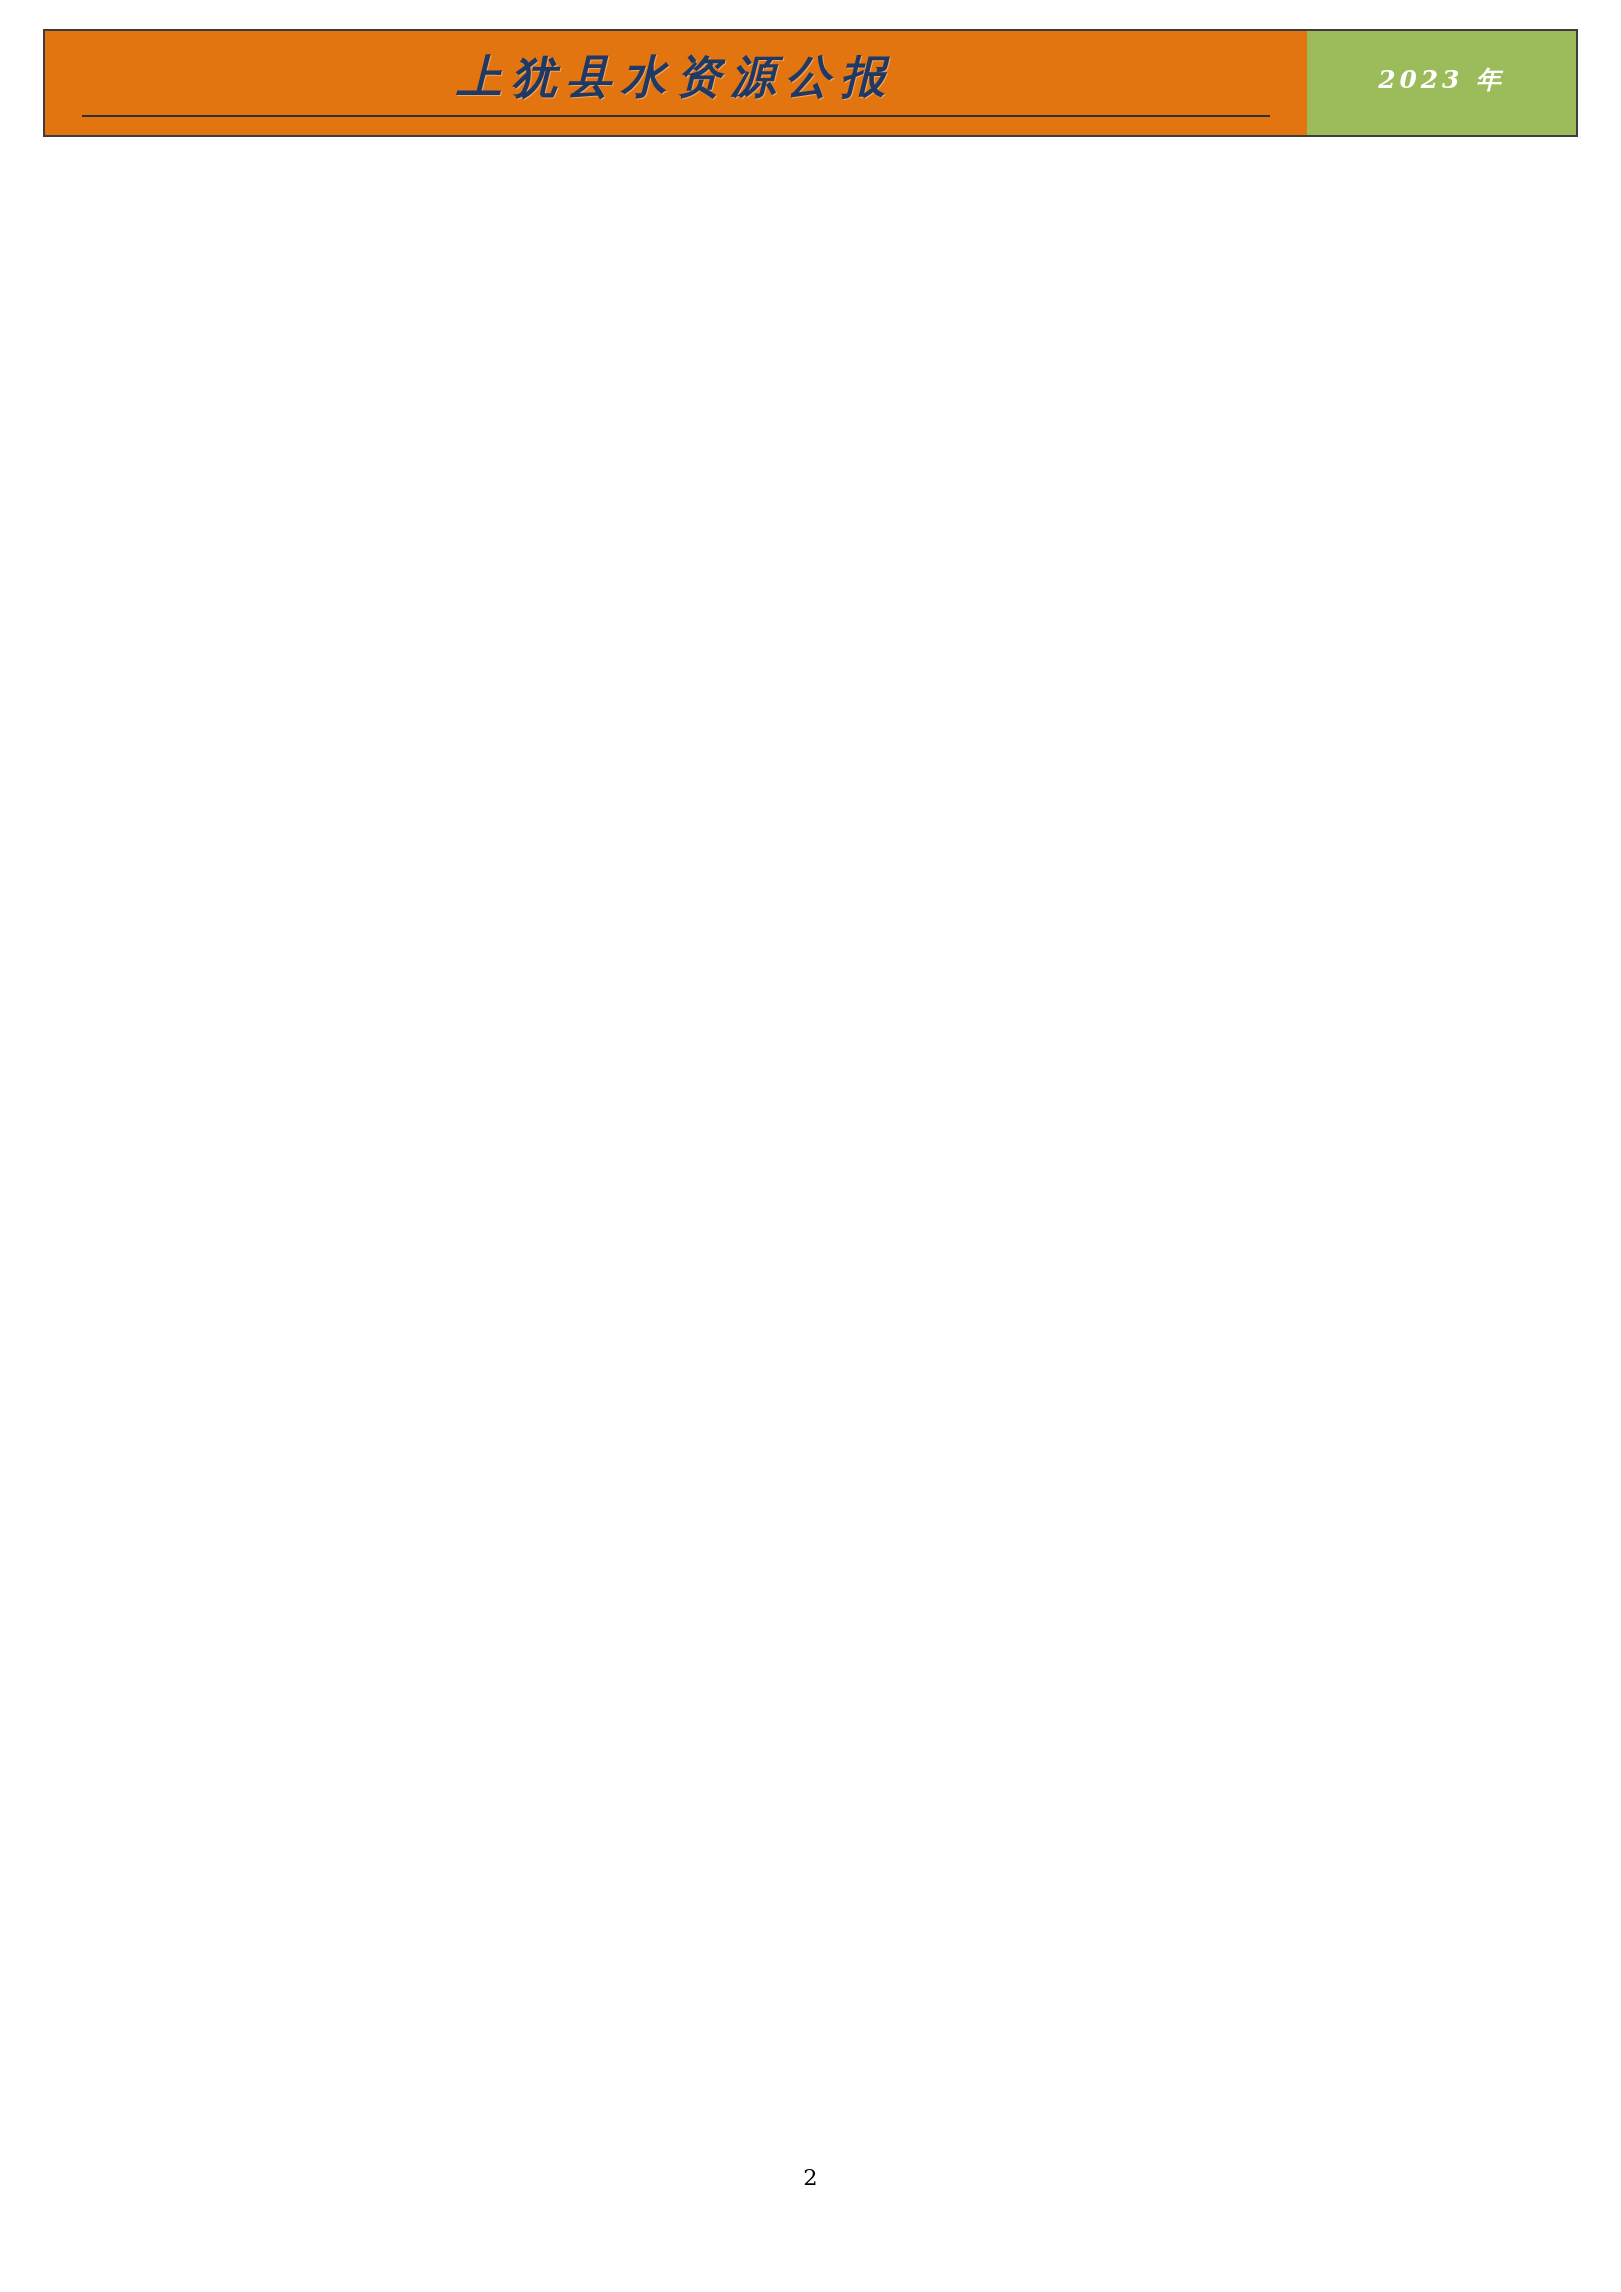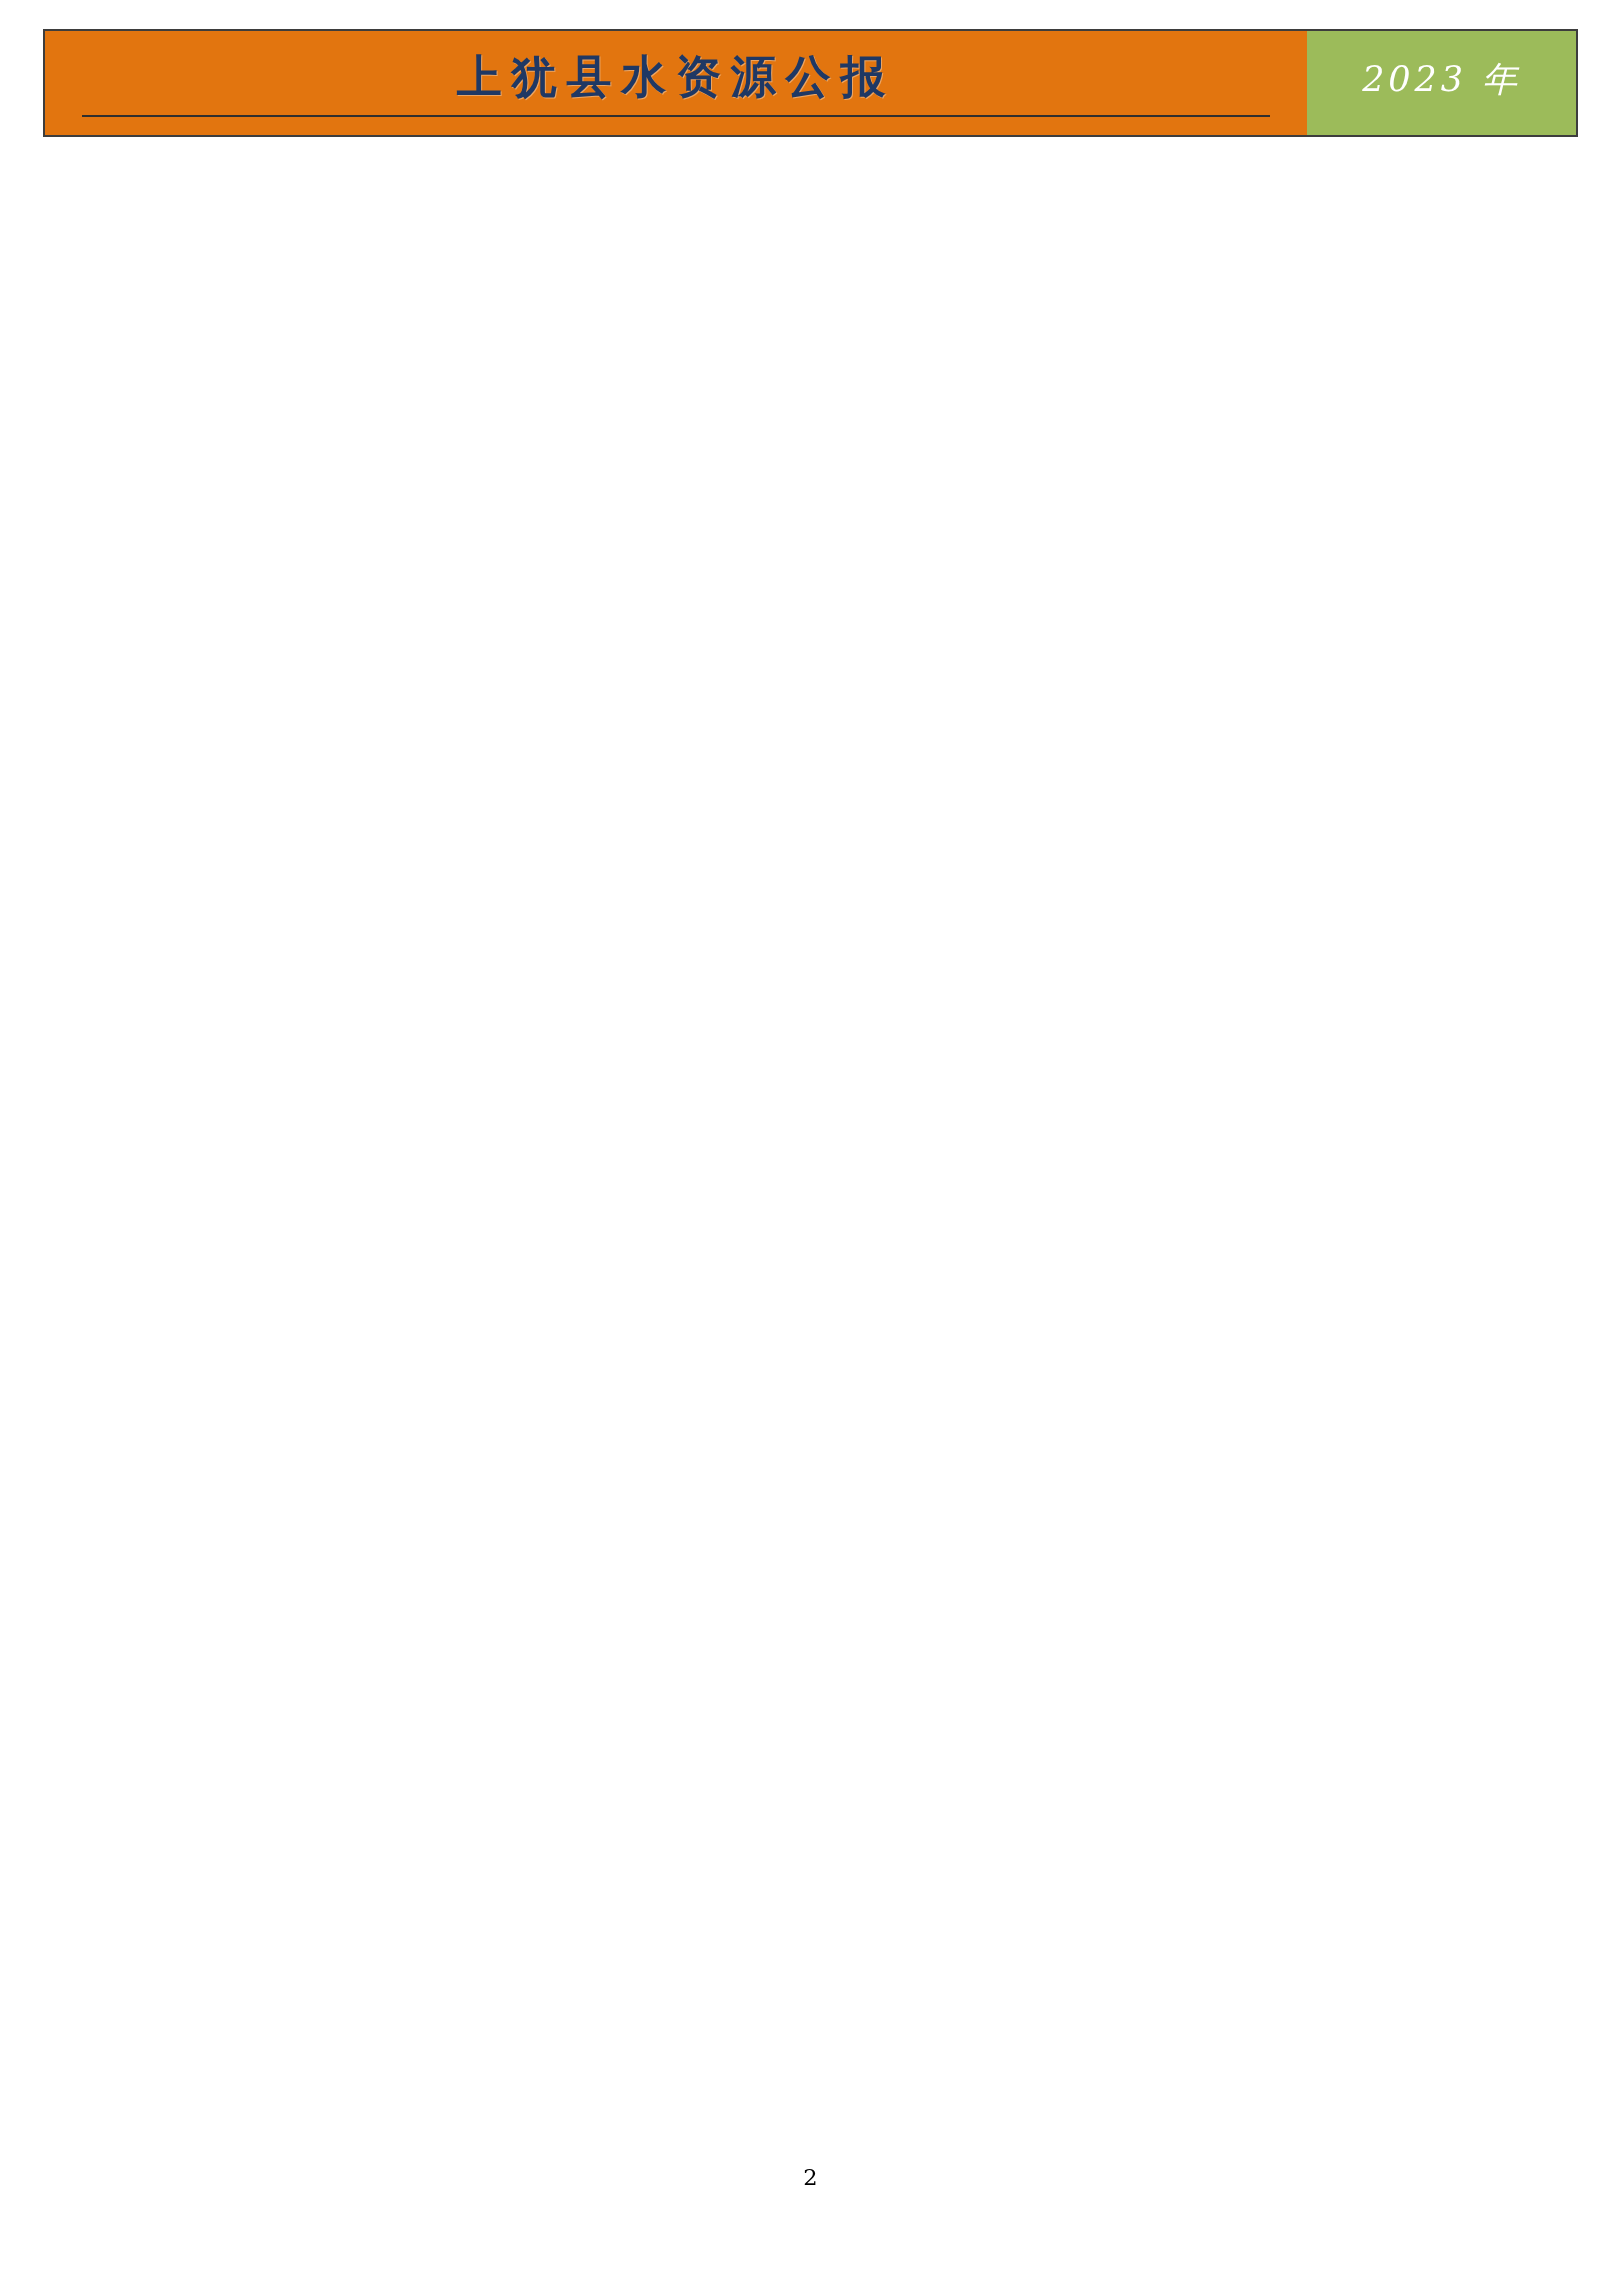--- a/index.html
+++ b/index.html
@@ -35,20 +35,21 @@
     position: relative;
     flex: 0 0 1262px;
     background: #e2750f;
     display: flex;
     align-items: center;
     justify-content: center;
   }
   .header-title {
     font-family: "DejaVu Serif", "Liberation Serif", serif;
     font-weight: bold;
+    font-style: italic;
     font-size: 45px;
     letter-spacing: 9.8px;
     color: #1f3864;
     text-shadow: 1px 1px 0 rgba(255,255,255,0.35);
     transform: translateY(-5.9px);
   }
   .header-underline {
     position: absolute;
     left: 37px;
     right: 37px;
@@ -59,22 +60,22 @@
   .header-year-box {
     flex: 1 1 auto;
     background: #9cbb5a;
     display: flex;
     align-items: center;
     justify-content: center;
   }
   .header-year {
     font-family: "DejaVu Serif", "Liberation Serif", serif;
     font-style: italic;
-    font-weight: normal;
-    font-size: 35px;
+    font-weight: bold;
+    font-size: 25px;
     letter-spacing: 3.9px;
     color: #ffffff;
     transform: translateY(-3.9px);
   }
   
   .content {
     position: absolute;
     left: 192px;
     top: 182px;
     width: 1245px;

